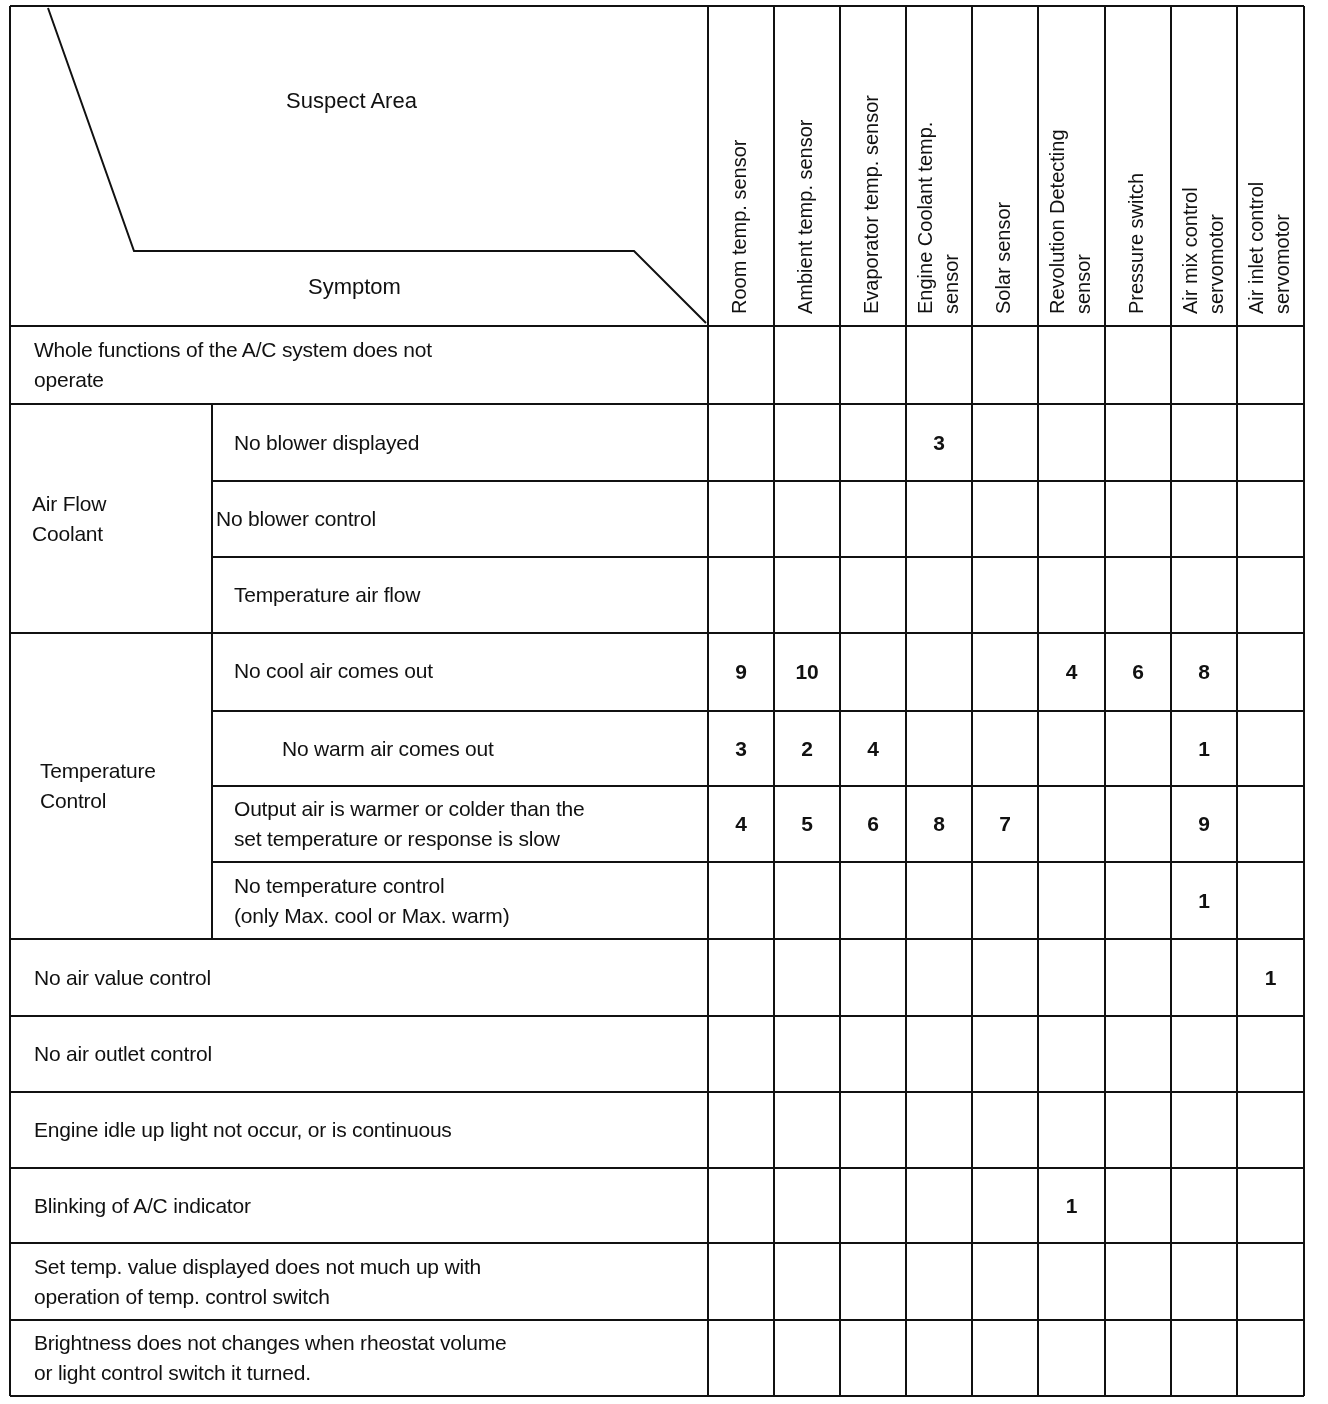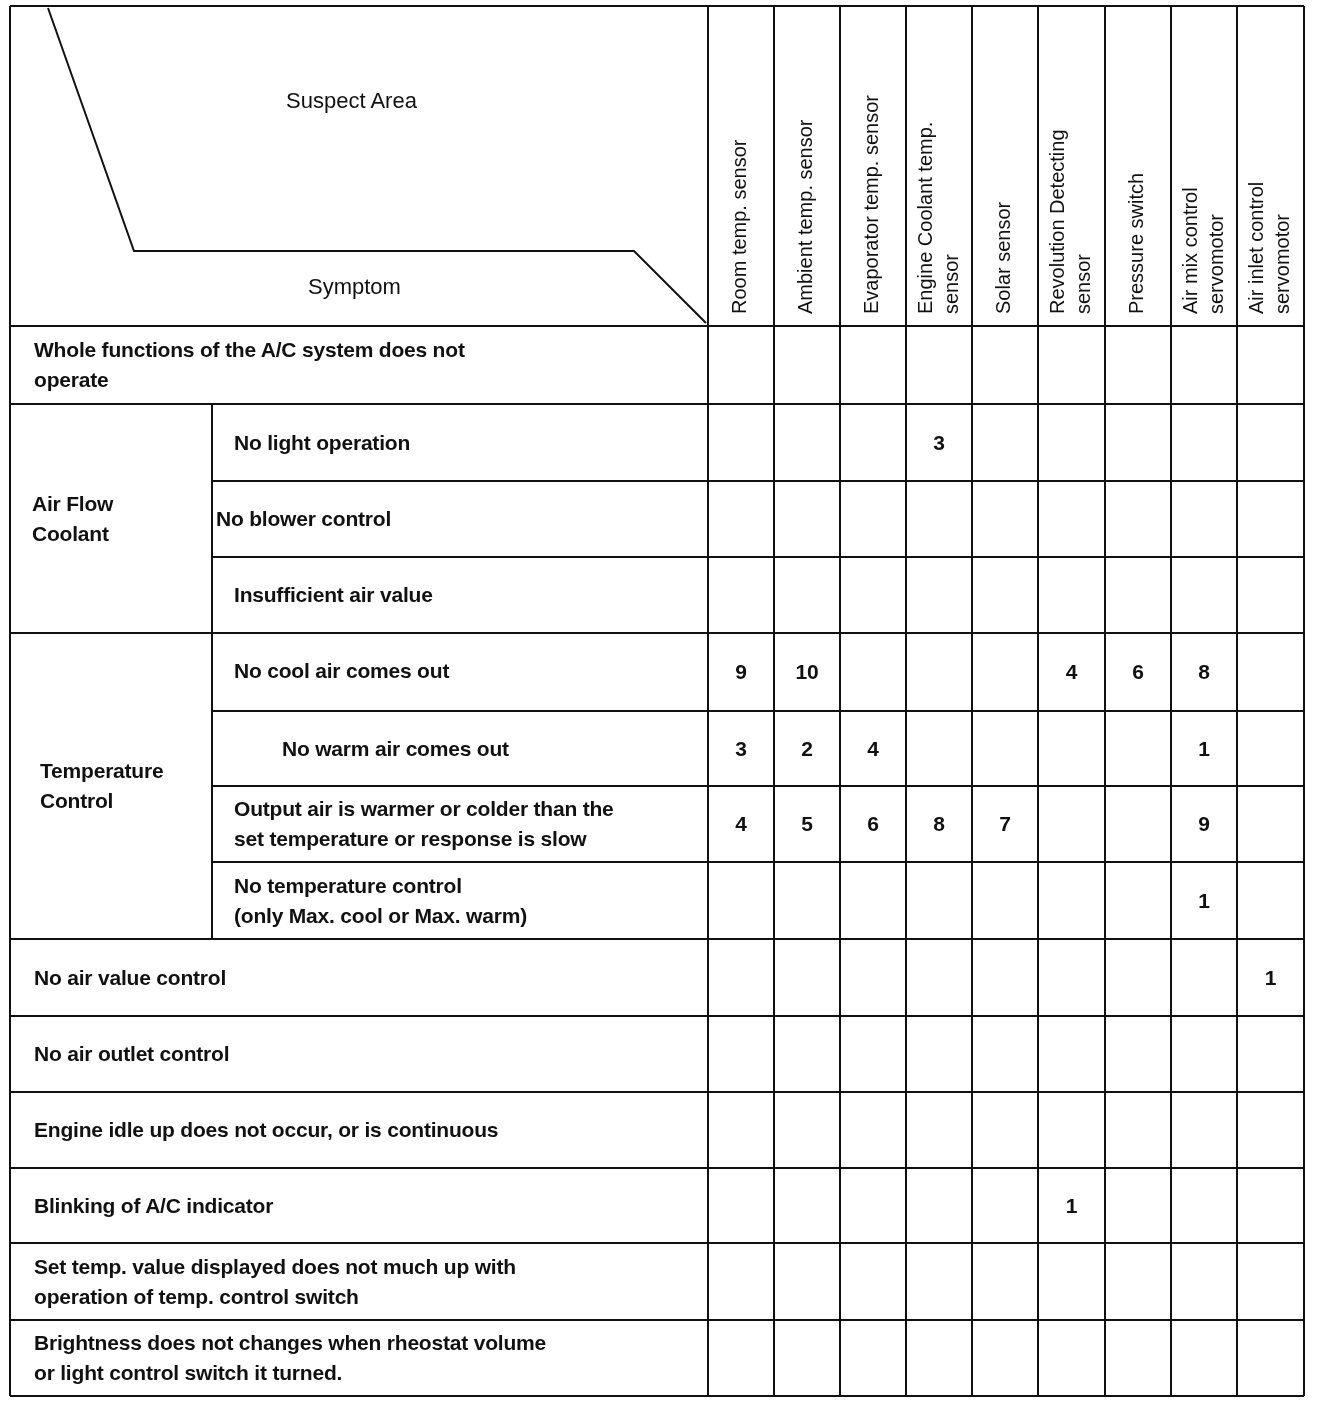--- a/index.html
+++ b/index.html
@@ -1,21 +1,21 @@
 <!DOCTYPE html>
 <html><head>
 <meta charset="utf-8">
 <style>
   html, body { margin:0; padding:0; background:#ffffff; }
   body { width:1328px; height:1404px; position:relative; overflow:hidden;
          font-family:"Liberation Sans", sans-serif; color:#111; }
   #grid { position:absolute; left:0; top:0; width:1328px; height:1404px; }
   .cell { position:absolute; box-sizing:border-box; display:flex; align-items:center;
           font-size:21px; line-height:30px; letter-spacing:-0.2px; }
-  .txt { white-space:pre-line;font-weight:bold; }
+  .txt { white-space:pre-line; }
   .num { justify-content:center; font-weight:bold; font-size:21px; }
   .vhead { position:absolute; box-sizing:border-box; }
   .vhead span { position:absolute; left:50%; bottom:14px; transform-origin:0 0;
                 transform:rotate(-90deg); white-space:pre-line; font-size:20px; line-height:26px;
                 display:block; width:290px; }
   .title { position:absolute; font-size:22px; }
 </style>
 </head>
 <body>
 
@@ -96,21 +96,21 @@
       <div class="cell num" style="left: 774px; top: 326px; width: 66px; height: 78px;"></div>
       <div class="cell num" style="left: 840px; top: 326px; width: 66px; height: 78px;"></div>
       <div class="cell num" style="left: 906px; top: 326px; width: 66px; height: 78px;"></div>
       <div class="cell num" style="left: 972px; top: 326px; width: 66px; height: 78px;"></div>
       <div class="cell num" style="left: 1038px; top: 326px; width: 67px; height: 78px;"></div>
       <div class="cell num" style="left: 1105px; top: 326px; width: 66px; height: 78px;"></div>
       <div class="cell num" style="left: 1171px; top: 326px; width: 66px; height: 78px;"></div>
       <div class="cell num" style="left: 1237px; top: 326px; width: 67px; height: 78px;"></div>
     </div>
     <div style="position: absolute;">
-      <div class="cell txt" style="left: 234px; top: 404px; width: 468px; height: 77px;">No light operation</div>
+      <div class="cell txt" style="left: 234px; top: 404px; width: 468px; height: 77px;">No blower displayed</div>
       <div class="cell num" style="left: 708px; top: 404px; width: 66px; height: 77px;"></div>
       <div class="cell num" style="left: 774px; top: 404px; width: 66px; height: 77px;"></div>
       <div class="cell num" style="left: 840px; top: 404px; width: 66px; height: 77px;"></div>
       <div class="cell num" style="left: 906px; top: 404px; width: 66px; height: 77px;">3</div>
       <div class="cell num" style="left: 972px; top: 404px; width: 66px; height: 77px;"></div>
       <div class="cell num" style="left: 1038px; top: 404px; width: 67px; height: 77px;"></div>
       <div class="cell num" style="left: 1105px; top: 404px; width: 66px; height: 77px;"></div>
       <div class="cell num" style="left: 1171px; top: 404px; width: 66px; height: 77px;"></div>
       <div class="cell num" style="left: 1237px; top: 404px; width: 67px; height: 77px;"></div>
     </div>
@@ -120,21 +120,21 @@
       <div class="cell num" style="left: 774px; top: 481px; width: 66px; height: 76px;"></div>
       <div class="cell num" style="left: 840px; top: 481px; width: 66px; height: 76px;"></div>
       <div class="cell num" style="left: 906px; top: 481px; width: 66px; height: 76px;"></div>
       <div class="cell num" style="left: 972px; top: 481px; width: 66px; height: 76px;"></div>
       <div class="cell num" style="left: 1038px; top: 481px; width: 67px; height: 76px;"></div>
       <div class="cell num" style="left: 1105px; top: 481px; width: 66px; height: 76px;"></div>
       <div class="cell num" style="left: 1171px; top: 481px; width: 66px; height: 76px;"></div>
       <div class="cell num" style="left: 1237px; top: 481px; width: 67px; height: 76px;"></div>
     </div>
     <div style="position: absolute;">
-      <div class="cell txt" style="left: 234px; top: 557px; width: 468px; height: 76px;">Insufficient air value</div>
+      <div class="cell txt" style="left: 234px; top: 557px; width: 468px; height: 76px;">Temperature air flow</div>
       <div class="cell num" style="left: 708px; top: 557px; width: 66px; height: 76px;"></div>
       <div class="cell num" style="left: 774px; top: 557px; width: 66px; height: 76px;"></div>
       <div class="cell num" style="left: 840px; top: 557px; width: 66px; height: 76px;"></div>
       <div class="cell num" style="left: 906px; top: 557px; width: 66px; height: 76px;"></div>
       <div class="cell num" style="left: 972px; top: 557px; width: 66px; height: 76px;"></div>
       <div class="cell num" style="left: 1038px; top: 557px; width: 67px; height: 76px;"></div>
       <div class="cell num" style="left: 1105px; top: 557px; width: 66px; height: 76px;"></div>
       <div class="cell num" style="left: 1171px; top: 557px; width: 66px; height: 76px;"></div>
       <div class="cell num" style="left: 1237px; top: 557px; width: 67px; height: 76px;"></div>
     </div>
@@ -206,21 +206,21 @@
       <div class="cell num" style="left: 774px; top: 1016px; width: 66px; height: 76px;"></div>
       <div class="cell num" style="left: 840px; top: 1016px; width: 66px; height: 76px;"></div>
       <div class="cell num" style="left: 906px; top: 1016px; width: 66px; height: 76px;"></div>
       <div class="cell num" style="left: 972px; top: 1016px; width: 66px; height: 76px;"></div>
       <div class="cell num" style="left: 1038px; top: 1016px; width: 67px; height: 76px;"></div>
       <div class="cell num" style="left: 1105px; top: 1016px; width: 66px; height: 76px;"></div>
       <div class="cell num" style="left: 1171px; top: 1016px; width: 66px; height: 76px;"></div>
       <div class="cell num" style="left: 1237px; top: 1016px; width: 67px; height: 76px;"></div>
     </div>
     <div style="position: absolute;">
-      <div class="cell txt" style="left: 34px; top: 1092px; width: 668px; height: 76px;">Engine idle up does not occur, or is continuous</div>
+      <div class="cell txt" style="left: 34px; top: 1092px; width: 668px; height: 76px;">Engine idle up light not occur, or is continuous</div>
       <div class="cell num" style="left: 708px; top: 1092px; width: 66px; height: 76px;"></div>
       <div class="cell num" style="left: 774px; top: 1092px; width: 66px; height: 76px;"></div>
       <div class="cell num" style="left: 840px; top: 1092px; width: 66px; height: 76px;"></div>
       <div class="cell num" style="left: 906px; top: 1092px; width: 66px; height: 76px;"></div>
       <div class="cell num" style="left: 972px; top: 1092px; width: 66px; height: 76px;"></div>
       <div class="cell num" style="left: 1038px; top: 1092px; width: 67px; height: 76px;"></div>
       <div class="cell num" style="left: 1105px; top: 1092px; width: 66px; height: 76px;"></div>
       <div class="cell num" style="left: 1171px; top: 1092px; width: 66px; height: 76px;"></div>
       <div class="cell num" style="left: 1237px; top: 1092px; width: 67px; height: 76px;"></div>
     </div>

